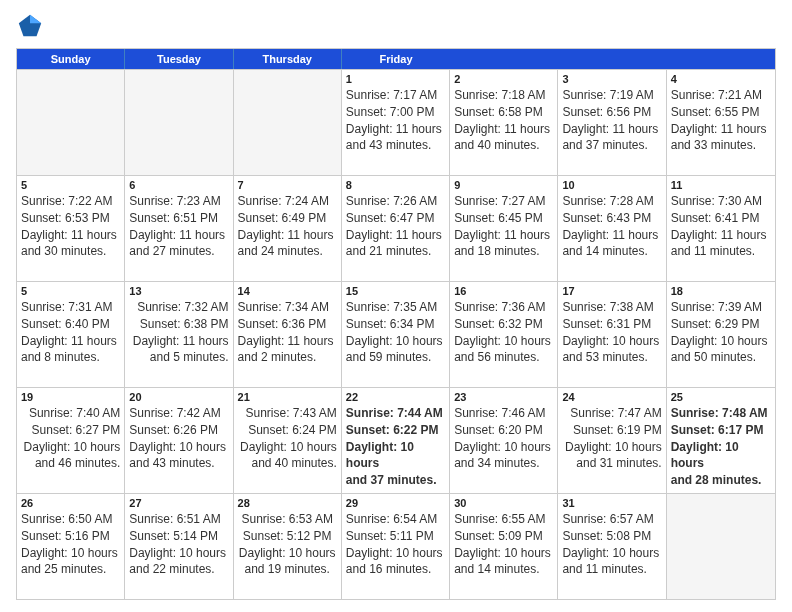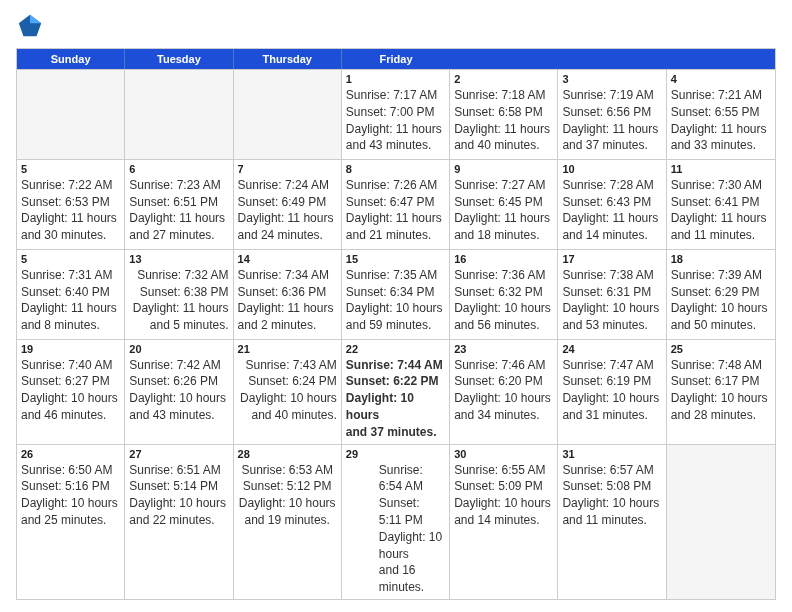--- a/index.html
+++ b/index.html
@@ -269,21 +269,21 @@
             <div class="day-num">18</div>
             <div class="cell-info" style="white-space: pre-line;">Sunrise: 7:39 AM
 Sunset: 6:29 PM
 Daylight: 10 hours
 and 50 minutes.</div>
           </div>
         </div>
         <div class="cal-row">
           <div class="cal-cell">
             <div class="day-num">19</div>
-            <div class="cell-info" style="white-space: pre-line;">Sunrise: 7:40 AM
+            <div class="cell-info" style="white-space: pre-line; text-align: right;">Sunrise: 7:40 AM
 Sunset: 6:27 PM
 Daylight: 10 hours
 and 46 minutes.</div>
           </div>
           <div class="cal-cell">
             <div class="day-num">20</div>
             <div class="cell-info" style="white-space: pre-line;">Sunrise: 7:42 AM
 Sunset: 6:26 PM
 Daylight: 10 hours
 and 43 minutes.</div>
@@ -304,28 +304,28 @@
           </div>
           <div class="cal-cell">
             <div class="day-num">23</div>
             <div class="cell-info" style="white-space: pre-line;">Sunrise: 7:46 AM
 Sunset: 6:20 PM
 Daylight: 10 hours
 and 34 minutes.</div>
           </div>
           <div class="cal-cell">
             <div class="day-num">24</div>
-            <div class="cell-info" style="white-space: pre-line;">Sunrise: 7:47 AM
+            <div class="cell-info" style="white-space: pre-line; text-align: right;">Sunrise: 7:47 AM
 Sunset: 6:19 PM
 Daylight: 10 hours
 and 31 minutes.</div>
           </div>
           <div class="cal-cell">
             <div class="day-num">25</div>
-            <div class="cell-info" style="white-space: pre-line;">Sunrise: 7:48 AM
+            <div class="cell-info" style="white-space: pre-line; font-weight: bold;">Sunrise: 7:48 AM
 Sunset: 6:17 PM
 Daylight: 10 hours
 and 28 minutes.</div>
           </div>
         </div>
         <div class="cal-row">
           <div class="cal-cell">
             <div class="day-num">26</div>
             <div class="cell-info" style="white-space: pre-line;">Sunrise: 6:50 AM
 Sunset: 5:16 PM
@@ -341,21 +341,21 @@
           </div>
           <div class="cal-cell">
             <div class="day-num">28</div>
             <div class="cell-info" style="white-space: pre-line; text-align: center;">Sunrise: 6:53 AM
 Sunset: 5:12 PM
 Daylight: 10 hours
 and 19 minutes.</div>
           </div>
           <div class="cal-cell">
             <div class="day-num">29</div>
-            <div class="cell-info" style="white-space: pre-line; margin-left: 33px;">Sunrise: 6:54 AM
+            <div class="cell-info" style="white-space: pre-line;">Sunrise: 6:54 AM
 Sunset: 5:11 PM
 Daylight: 10 hours
 and 16 minutes.</div>
           </div>
           <div class="cal-cell">
             <div class="day-num">30</div>
             <div class="cell-info" style="white-space: pre-line;">Sunrise: 6:55 AM
 Sunset: 5:09 PM
 Daylight: 10 hours
 and 14 minutes.</div>

